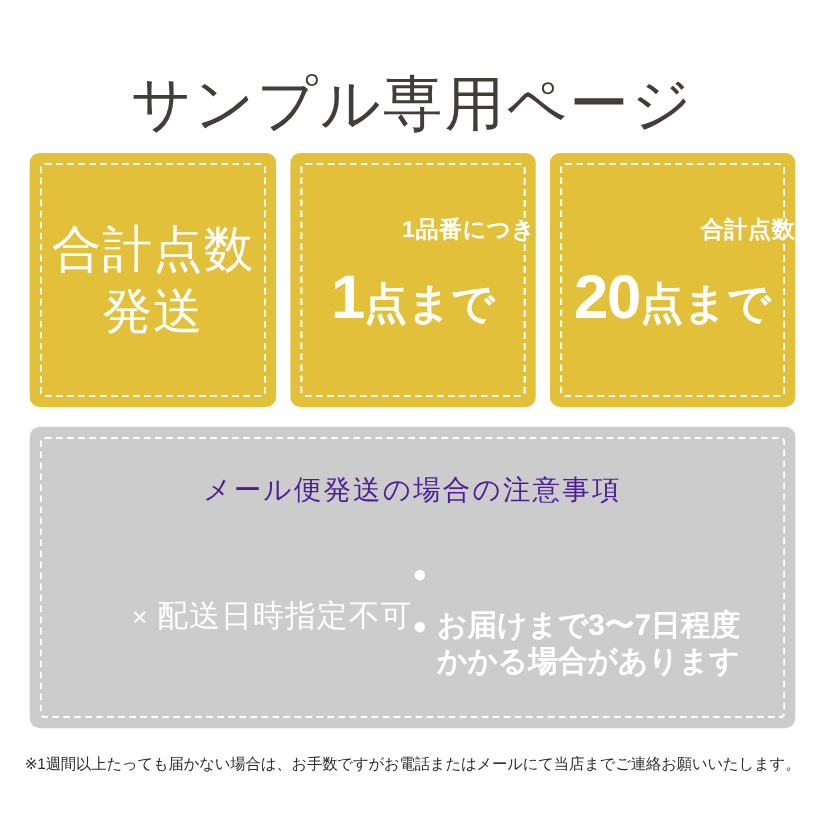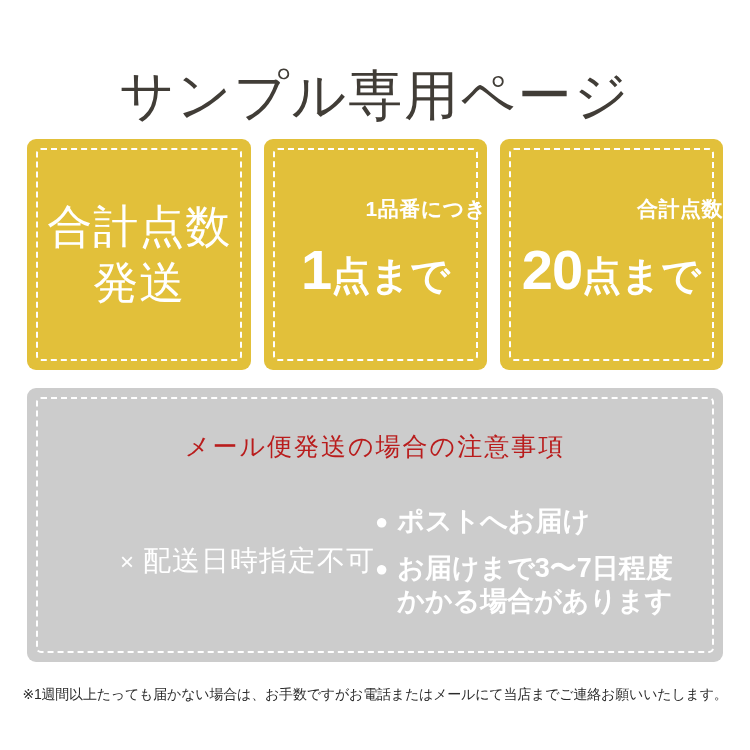--- a/index.html
+++ b/index.html
@@ -125,21 +125,21 @@
     background: #cccccc;
     border-radius: 9px;
     box-sizing: border-box;
   }
   .notice-title {
     position: absolute;
     left: 0;
     top: 42px;
     width: 100%;
     text-align: center;
-    color: #b91c1c;
+    color: #4c1d95;
     font-size: 25px;
     line-height: 32px;
     font-weight: 400;
     letter-spacing: 2px;
     white-space: nowrap;
   }
   .notice-body {
     position: absolute;
     left: 0;
     top: 98px;
@@ -252,21 +252,20 @@
     <div class="notice-body">
 
       <div class="notice-left">
         <span class="x-mark">×</span><span>配送日時指定不可</span>
       </div>
 
       <div class="notice-right">
 
         <div class="bullet-item">
           <span class="bullet-dot">●</span>
-          <span class="bullet-text">ポストへお届け</span>
         </div>
 
         <div class="bullet-item">
           <span class="bullet-dot">●</span>
           <span class="bullet-text">
             <span class="bullet-line-2">お届けまで3〜7日程度</span>
             <span class="bullet-line-2">かかる場合があります</span>
           </span>
         </div>
 

